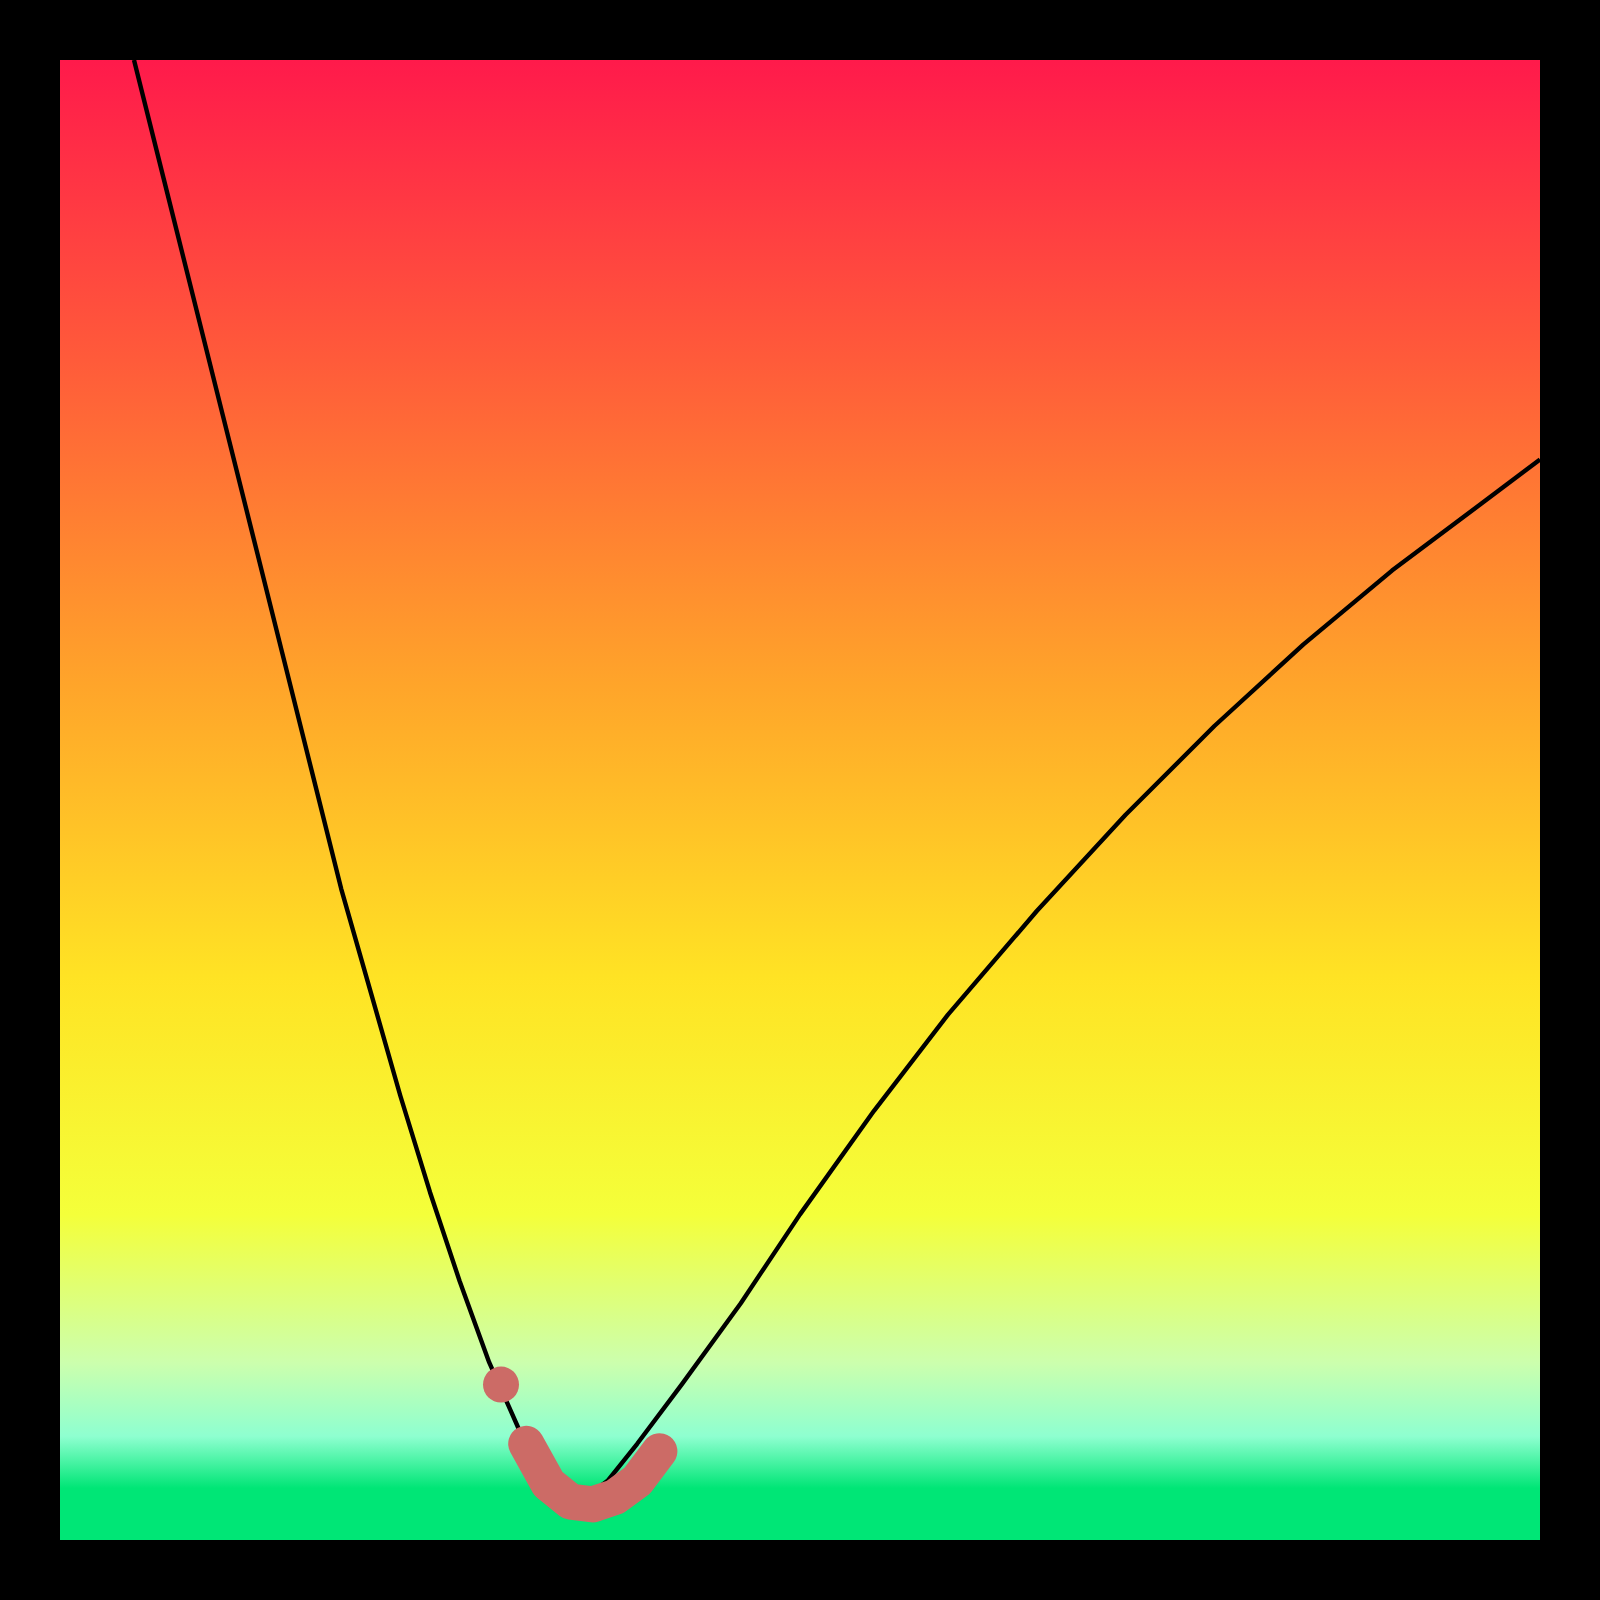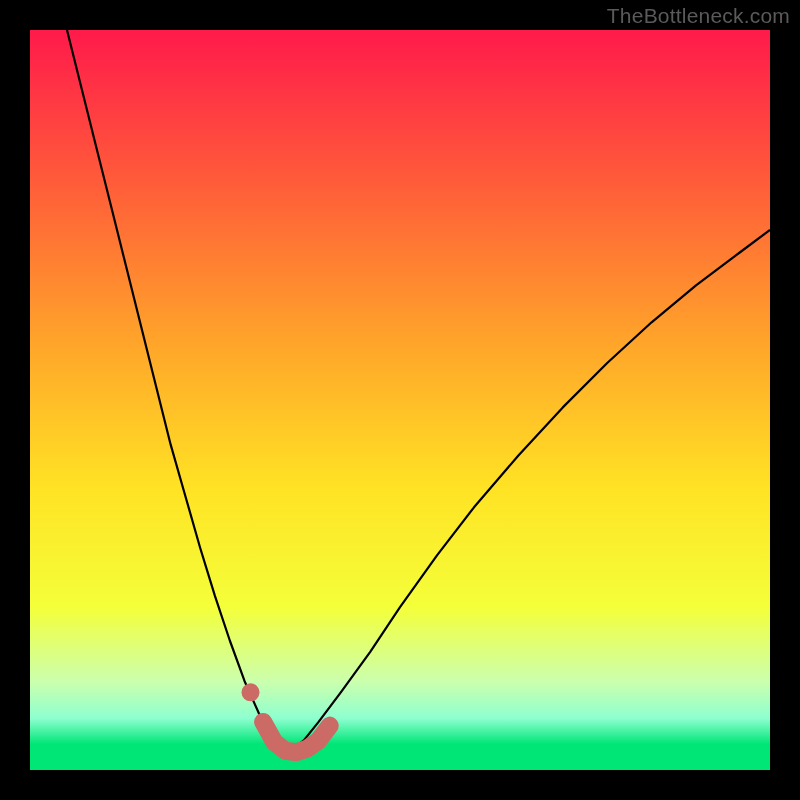--- a/index.html
+++ b/index.html
@@ -12,21 +12,20 @@
   #watermark{position:absolute;top:4px;right:10px;font:21px Arial,Helvetica,sans-serif;color:#5a5a5a;letter-spacing:0.2px}
   svg{position:absolute;left:30px;top:30px}
 </style>
 </head>
 <body>
 <div id="stage">
   <div class="frame top"></div>
   <div class="frame bottom"></div>
   <div class="frame left"></div>
   <div class="frame right"></div>
-  <div id="watermark">TheBottleneck.com</div>
   <svg id="plot" width="740" height="740" viewBox="0 0 740 740">
       <defs>
         <linearGradient id="bg" x1="0" y1="0" x2="0" y2="1">
           <stop offset="0%" stop-color="#ff1a4b"></stop>
           <stop offset="20%" stop-color="#ff5a3a"></stop>
           <stop offset="42%" stop-color="#ffa42a"></stop>
           <stop offset="62%" stop-color="#ffe324"></stop>
           <stop offset="78%" stop-color="#f4ff3a"></stop>
           <stop offset="88%" stop-color="#ccffad"></stop>
           <stop offset="93%" stop-color="#8effd0"></stop>

